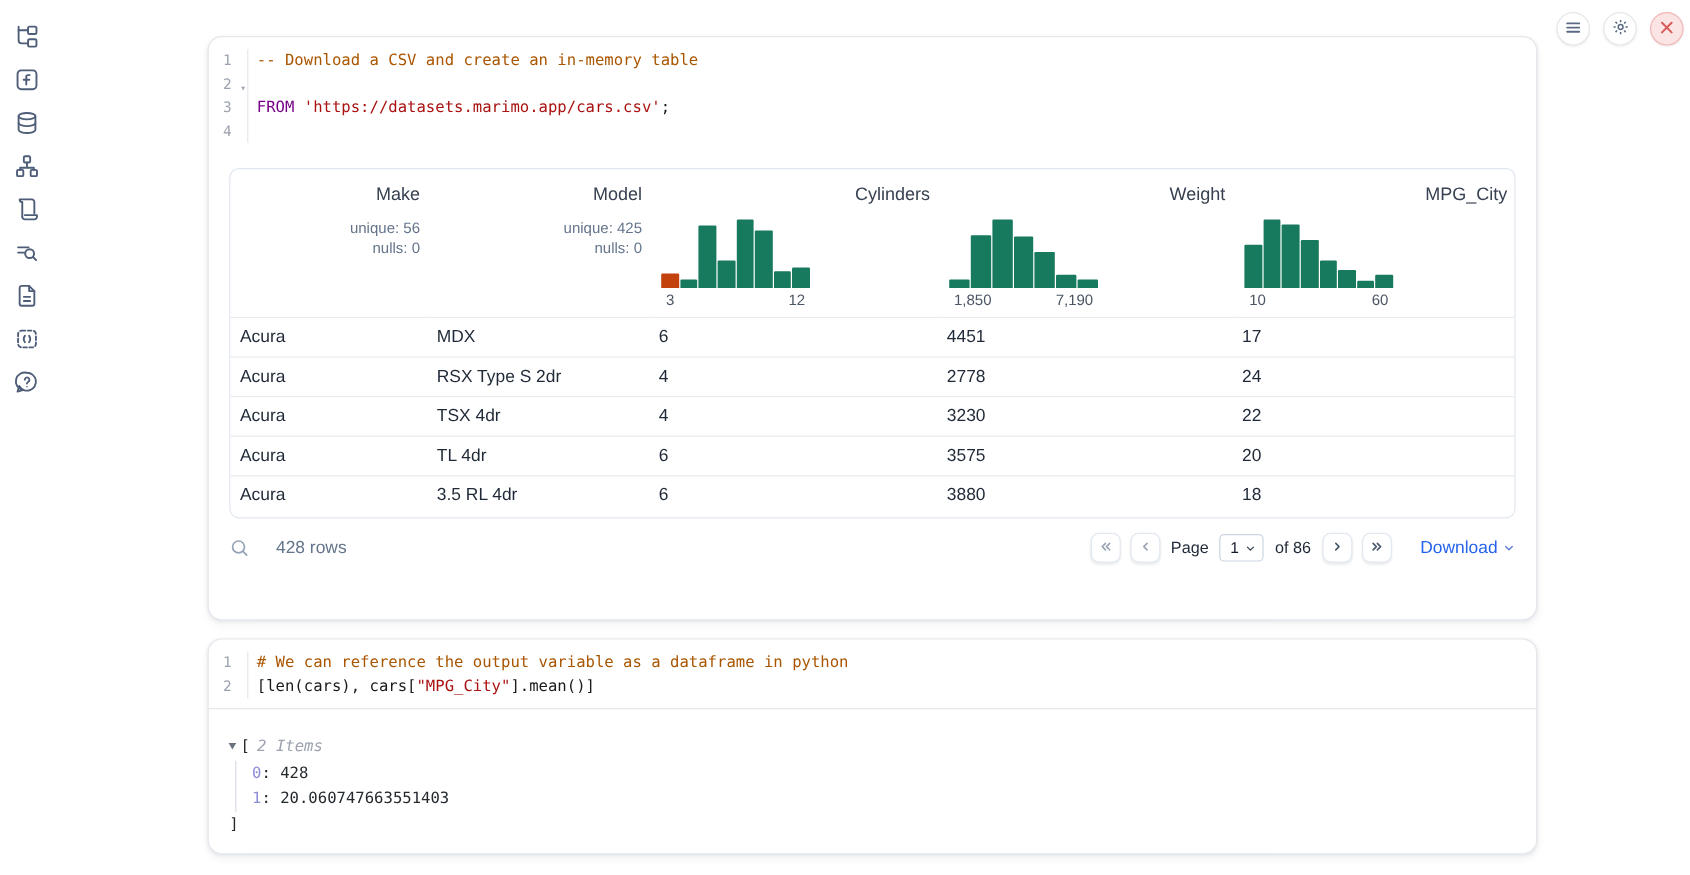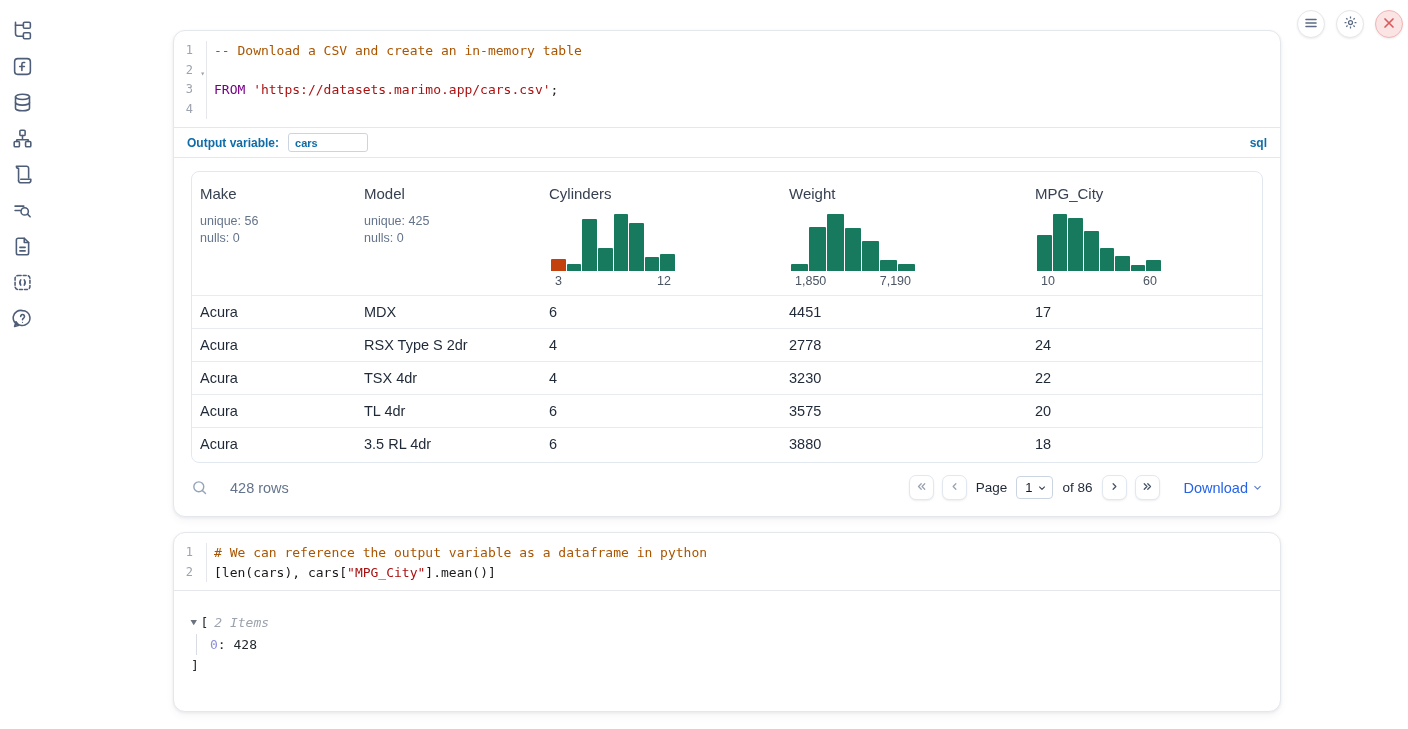--- a/index.html
+++ b/index.html
@@ -48,21 +48,21 @@
   .outvar-label{font-size:12px; font-weight:bold; color:var(--accent);}
   .outvar-input{margin-left:9px; width:80px; height:19px; border:1px solid #cbd5e1;
     border-radius:3px; font-size:11px; font-weight:bold; color:var(--accent);
     padding:0 6px; outline:none; font-family:"Liberation Sans",sans-serif;}
   .lang-badge{margin-left:auto; font-size:12px; font-weight:bold; color:var(--accent);}
 
   
   .table-card{margin:13px 17px 0 17px; border:1px solid #e2e8f0; border-radius:8px;
     overflow:hidden; height:292px;}
   table.data{width:100%; border-collapse:collapse; table-layout:fixed;}
-  table.data th{font-weight:normal; text-align:left; vertical-align:top;
+  table.data th{font-weight:normal; text-align:right; vertical-align:top;
     padding:13px 6px 0 8px; height:123px;}
   .col-name{font-size:15px; color:#374151;}
   .col-stats{margin-top:11px; font-size:12.5px; color:#64748b; line-height:17px;}
   .hist{margin-top:12px; margin-left:2px; width:124px;}
   .hist-bars{height:57px; display:flex; align-items:flex-end; gap:1px;}
   .hist-bar{flex:1; background:var(--teal); border-radius:1px 1px 0 0;}
   .hist-bar.hl{background:var(--orange);}
   .hist-labels{display:flex; justify-content:space-between; padding:3px 4px 0 4px;
     font-size:12.5px; color:#4b5563;}
   table.data td{border-top:1px solid #e8ebef; height:33px; font-size:14.5px;
@@ -189,25 +189,20 @@
         <span class="gutter">2<span class="fold">▾</span></span>
       </div>
       <div class="code-line">
         <span class="gutter">3</span>
         <span class="code-text"><span class="tok-keyword">FROM</span><span class="tok-plain"> </span><span class="tok-string">'https://datasets.marimo.app/cars.csv'</span><span class="tok-plain">;</span></span>
       </div>
       <div class="code-line">
         <span class="gutter">4</span>
       </div>
     </div>
-  <div class="outvar-strip">
-    <span class="outvar-label">Output variable:</span>
-    <input class="outvar-input" value="cars" style="">
-    <span class="lang-badge">sql</span>
-  </div>
 
   <div class="table-card">
     <table class="data">
       <colgroup>
           <col style="width:164px">
           <col style="width:185px">
           <col style="width:240px">
           <col style="width:246px">
           <col>
         </colgroup>
@@ -390,16 +385,17 @@
       </div>
     </div>
   <div class="tree-out">
     <div class="tree-head">
       <span class="tree-chevron" style="transform: scaleX(1.2);">▼</span>
       <span>[</span>
       <span class="tree-muted">2 Items</span>
     </div>
     <div class="tree-children" id="tree-children">
         <div><span class="tree-key">0</span><span>: 428</span></div>
+        <div><span class="tree-key">1</span><span>: 20.060747663551403</span></div>
       </div>
     <div>]</div>
   </div>
 </section>
 
 </body></html>

